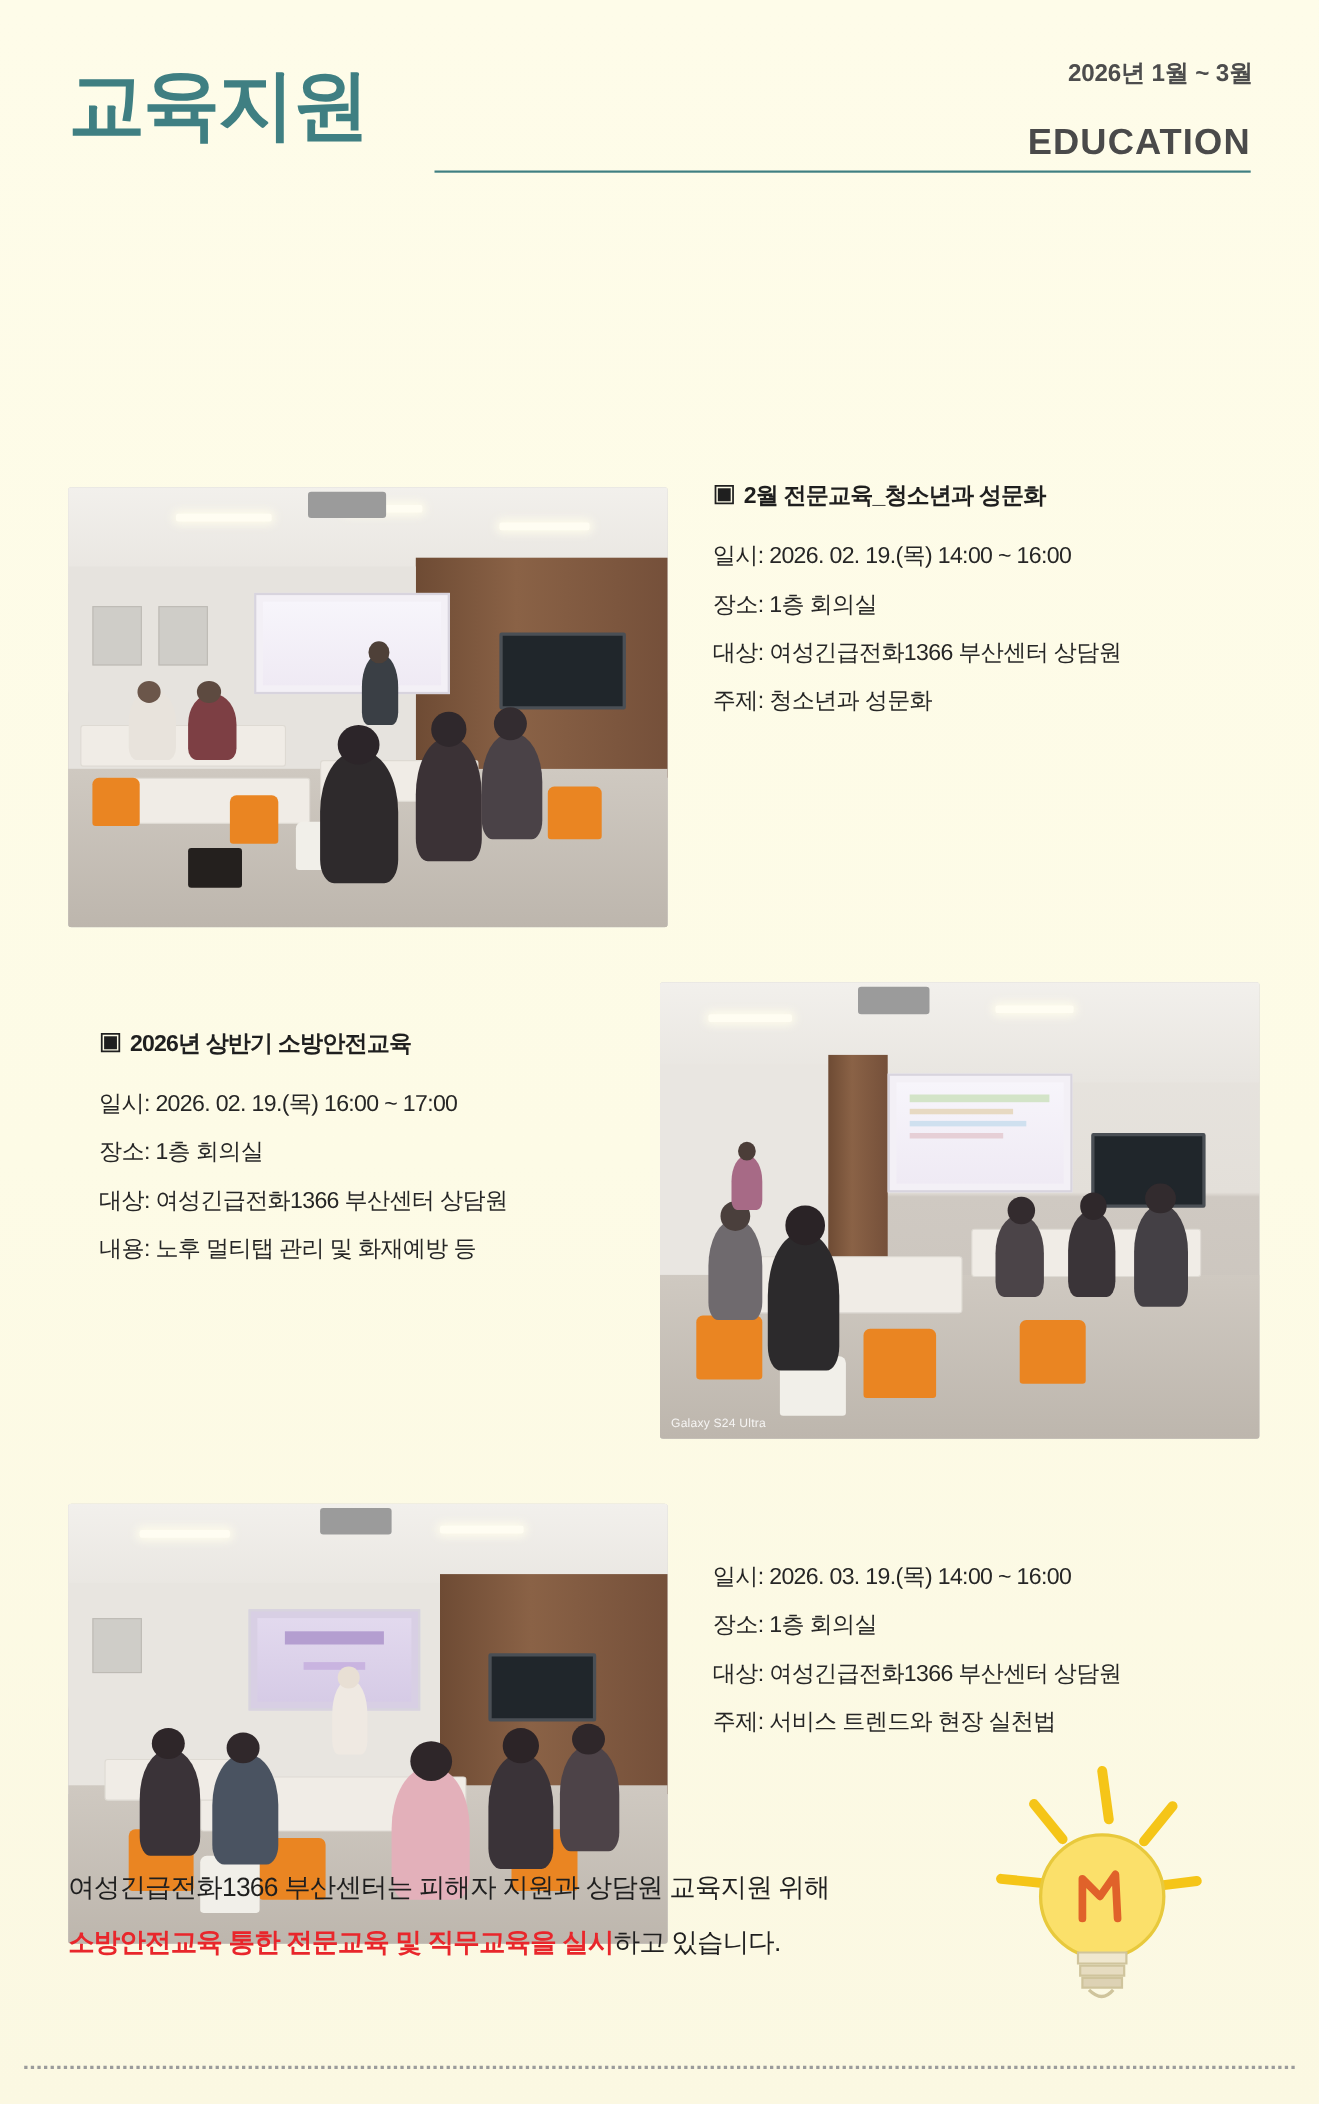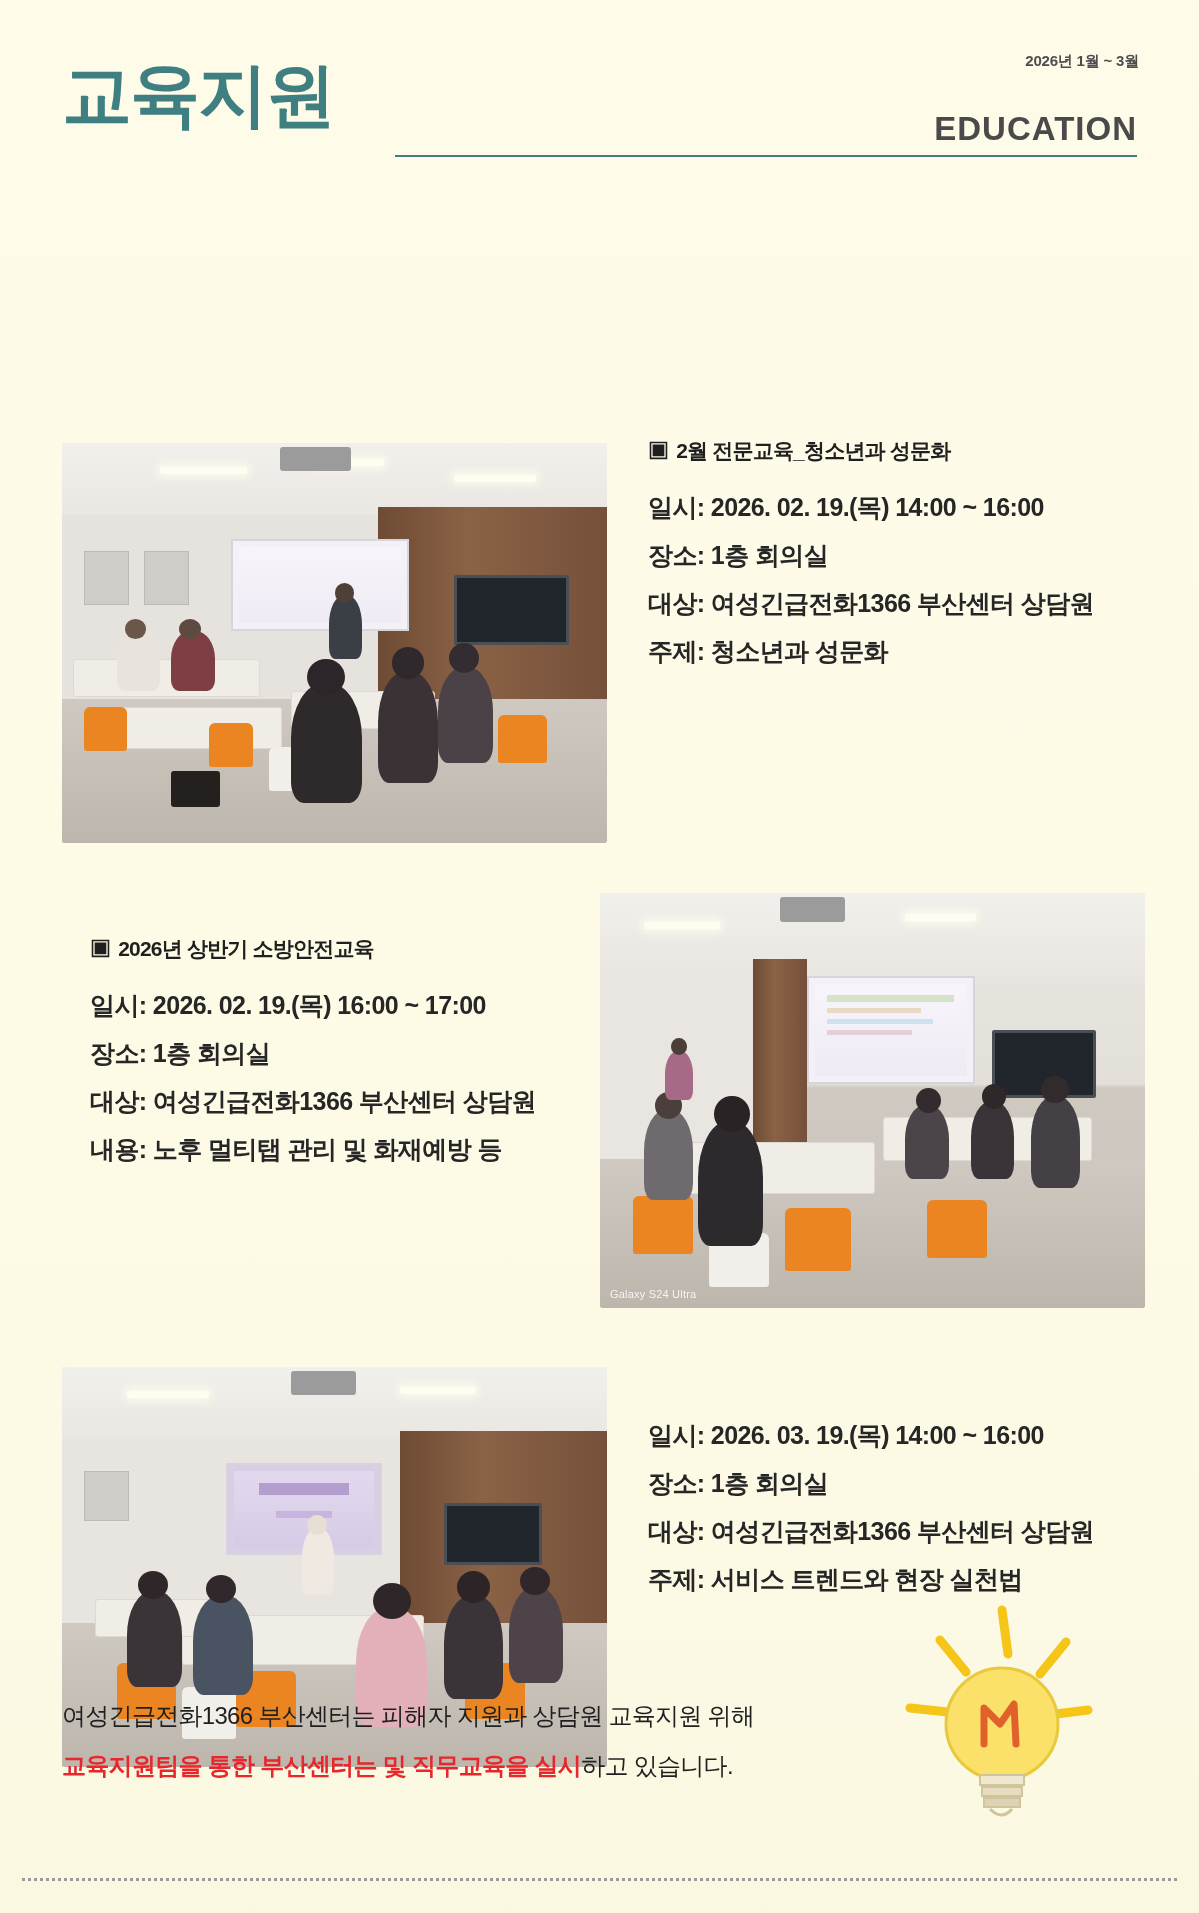--- a/index.html
+++ b/index.html
@@ -25,21 +25,21 @@
 
   
   .header {
     position: relative;
     height: 175px;
   }
   .header-period {
     position: absolute;
     right: 60px;
     top: 52px;
-    font-size: 15px;
+    font-size: 22px;
     font-weight: bold;
     color: #4d4d4d;
     letter-spacing: -0.2px;
   }
   .header-title-kr {
     position: absolute;
     left: 62px;
     top: 60px;
     font-size: 70px;
     font-weight: bold;
@@ -86,27 +86,26 @@
     letter-spacing: -0.8px;
     line-height: 1.35;
     margin: 0 0 30px 0;
   }
   .block-title .marker {
     display: inline-block;
     margin-right: 8px;
     color: #1f1f1f;
   }
   .detail-line {
-    font-size: 25px;
+    font-size: 21px;
     color: #262626;
     letter-spacing: -0.6px;
     line-height: 1.0;
     margin-bottom: 23px;
     white-space: nowrap;
-    font-weight: bold;
   }
 
   
   .footer {
     position: absolute;
     left: 0;
     top: 1670px;
     width: 1199px;
   }
   .footer-line1 {
@@ -406,19 +405,19 @@
       <path d="M110 217 q12 12 22 0" fill="none" stroke="#cfc49c" stroke-width="3"></path>
       <g stroke="#e0622a" stroke-width="7" fill="none" stroke-linecap="round" stroke-linejoin="round">
         <path d="M104 152 l0 -36 l16 16 l14 -20 l2 40"></path>
       </g>
     </svg>
   </div>
 
   <div class="footer">
     <div class="footer-line1">여성긴급전화1366 부산센터는 피해자 지원과 상담원 교육지원 위해</div>
     <div class="footer-line2">
-      <span class="footer-em">교육지원팀을 통한 부산센터는 및 직무교육을 실시</span><span>하고 있습니다.</span>
+      <span class="footer-em">소방안전교육 통한 전문교육 및 직무교육을 실시</span><span>하고 있습니다.</span>
     </div>
   </div>
 
   <div class="dotted"></div>
 
 </div>
 
 </body></html>

